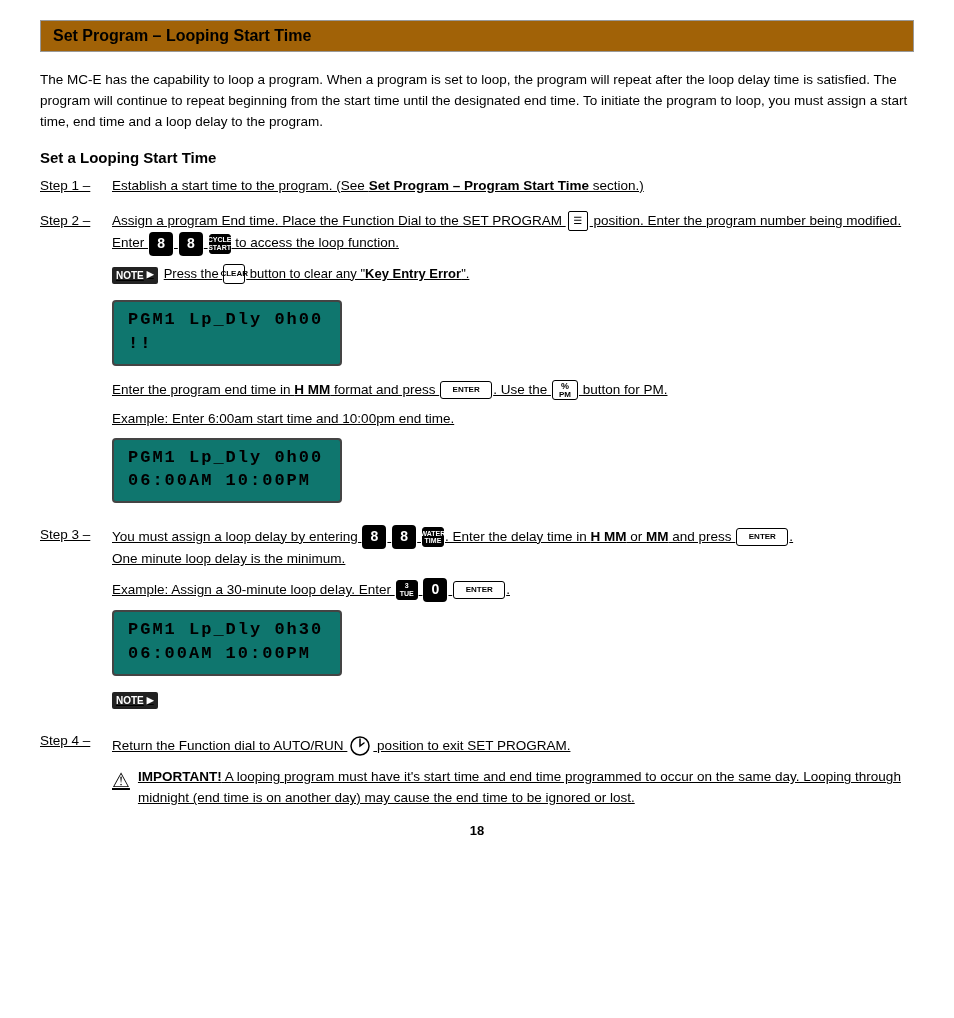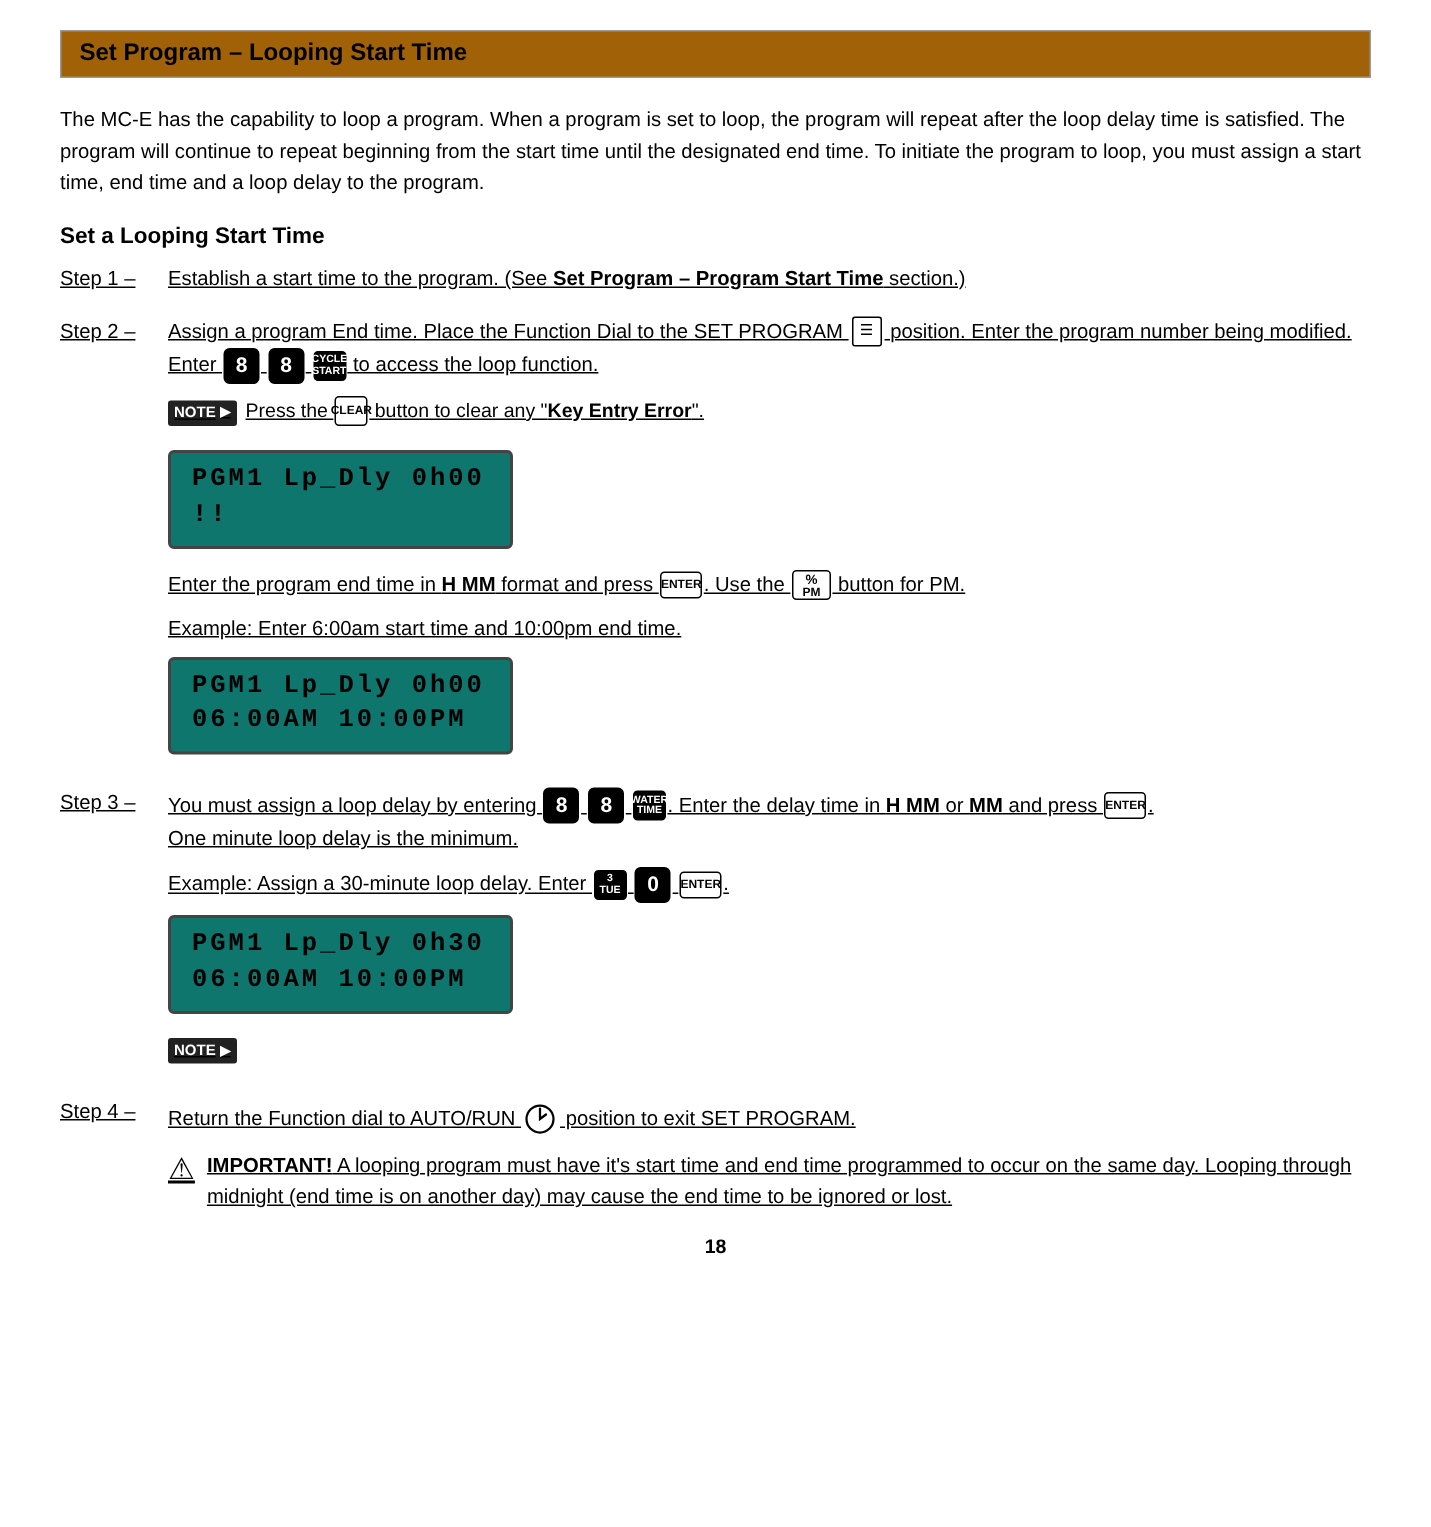--- a/index.html
+++ b/index.html
@@ -153,21 +153,21 @@
     .enter-btn {
       display: inline-flex;
       align-items: center;
       justify-content: center;
       border: 1.5px solid #000;
       border-radius: 3px;
       background: #fff;
       color: #000;
       font-size: 8px;
       font-weight: bold;
-      width: 28px;
+      width: 52px;
       height: 18px;
       margin: 0 1px;
       vertical-align: middle;
     }
 
     .pm-btn {
       display: inline-flex;
       flex-direction: column;
       align-items: center;
       justify-content: center;

